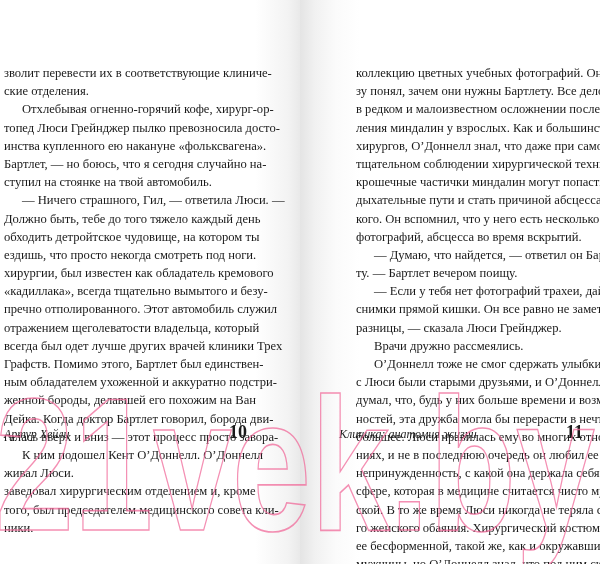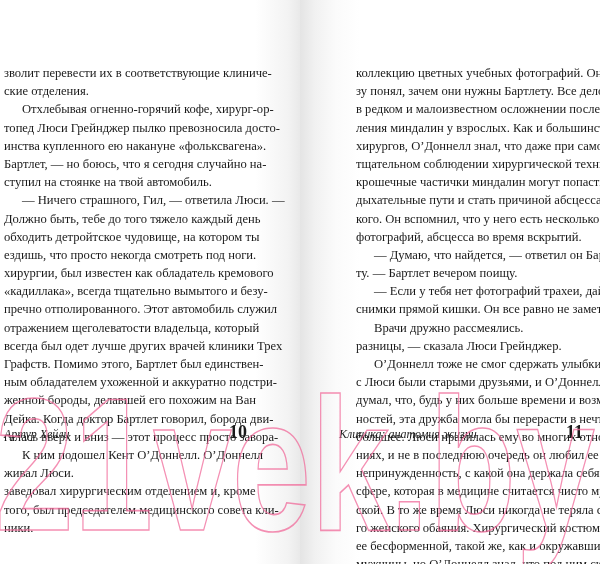--- a/index.html
+++ b/index.html
@@ -141,22 +141,22 @@
         <span class="line">хирургов, О’Доннелл знал, что даже при самом</span>
         <span class="line">тщательном соблюдении хирургической техники</span>
         <span class="line">крошечные частички миндалин могут попасть в</span>
         <span class="line">дыхательные пути и стать причиной абсцесса лег-</span>
         <span class="line">кого. Он вспомнил, что у него есть несколько таких</span>
         <span class="line last">фотографий, абсцесса во время вскрытий.</span>
         <span class="line indent">— Думаю, что найдется, — ответил он Бартле-</span>
         <span class="line last">ту. — Бартлет вечером поищу.</span>
         <span class="line indent">— Если у тебя нет фотографий трахеи, дай ему</span>
         <span class="line">снимки прямой кишки. Он все равно не заметит</span>
+        <span class="line last">разницы, — сказала Люси Грейнджер.</span>
         <span class="line indent last">Врачи дружно рассмеялись.</span>
-        <span class="line last">разницы, — сказала Люси Грейнджер.</span>
         <span class="line indent">О’Доннелл тоже не смог сдержать улыбки. Они</span>
         <span class="line">с Люси были старыми друзьями, и О’Доннелл часто</span>
         <span class="line">думал, что, будь у них больше времени и возмож-</span>
         <span class="line">ностей, эта дружба могла бы перерасти в нечто</span>
         <span class="line">большее. Люси нравилась ему во многих отноше-</span>
         <span class="line">ниях, и не в последнюю очередь он любил ее за ту</span>
         <span class="line">непринужденность, с какой она держала себя в</span>
         <span class="line">сфере, которая в медицине считается чисто муж-</span>
         <span class="line">ской. В то же время Люси никогда не теряла свое-</span>
         <span class="line">го женского обаяния. Хирургический костюм делал</span>

